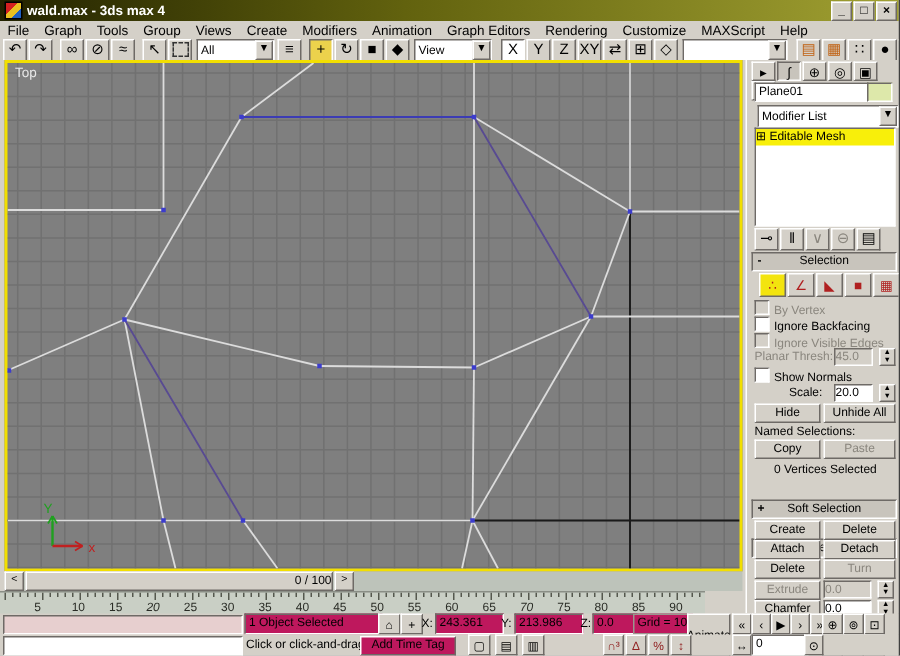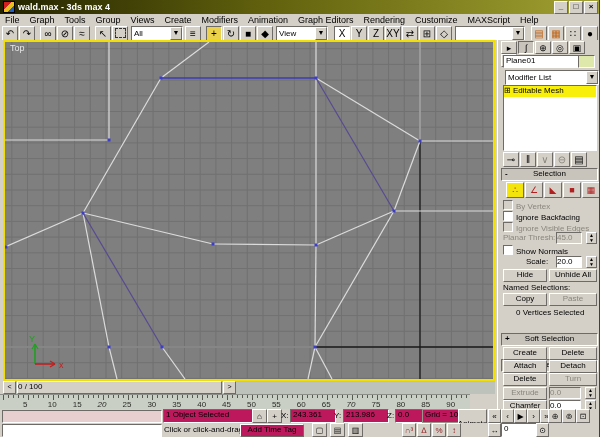--- a/index.html
+++ b/index.html
@@ -40,21 +40,21 @@
   .region-glyph{width:9px;height:8px;border:1px dashed #333}
   
   #viewport{position:absolute;left:3px;top:40px;width:488px;height:337px;
     border:2px solid #f2df00;background:#7f7f7f}
   #vp-label{position:absolute;left:5px;top:1px;color:#e8e8e8;font-size:9px;z-index:3}
   #vp-svg{position:absolute;left:0;top:0}
   
   #timeslider{position:absolute;left:3px;top:381px;width:492px;height:13px;background:#bdc3ba;
     display:flex;align-items:center}
   .ts-arrow{width:11px;height:11px;font-size:7px;text-align:center;line-height:10px}
-  #ts-handle{width:203px;height:11px;text-align:left;font-size:8px;line-height:10px;margin:0 1px}
+  #ts-handle{width:203px;height:11px;text-align:right;font-size:8px;line-height:10px;margin:0 1px}
   
   #ruler{position:absolute;left:0;top:394px;width:470px;height:15px;background:#c9cfc5;
     border-top:1px solid #8a8e86;border-bottom:1px solid #8a8e86;overflow:hidden}
   .tick{position:absolute;top:0;width:1px;background:#55584e}
   .tickno{position:absolute;top:5px;font-size:8px;color:#2a2c26}
   
   #statusrow1,#statusrow2{position:absolute;left:0;width:600px;height:14px;background:#d4d0c8}
   #statusrow1{top:409px}#statusrow2{top:423px}
   .abs{position:absolute}
   .mini-btn{display:inline-flex;align-items:center;justify-content:center;font-size:8px}

